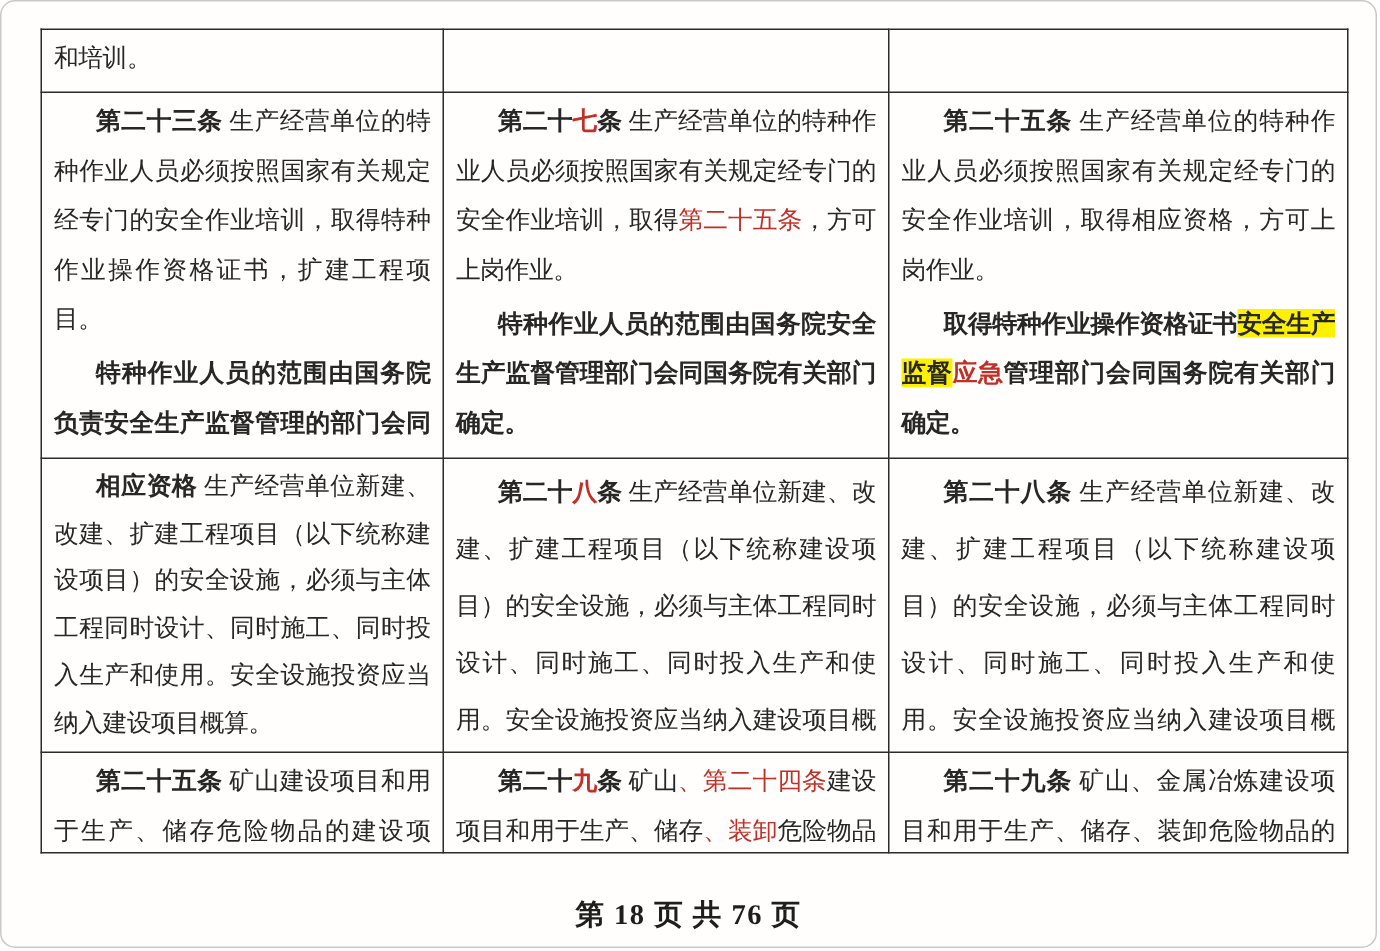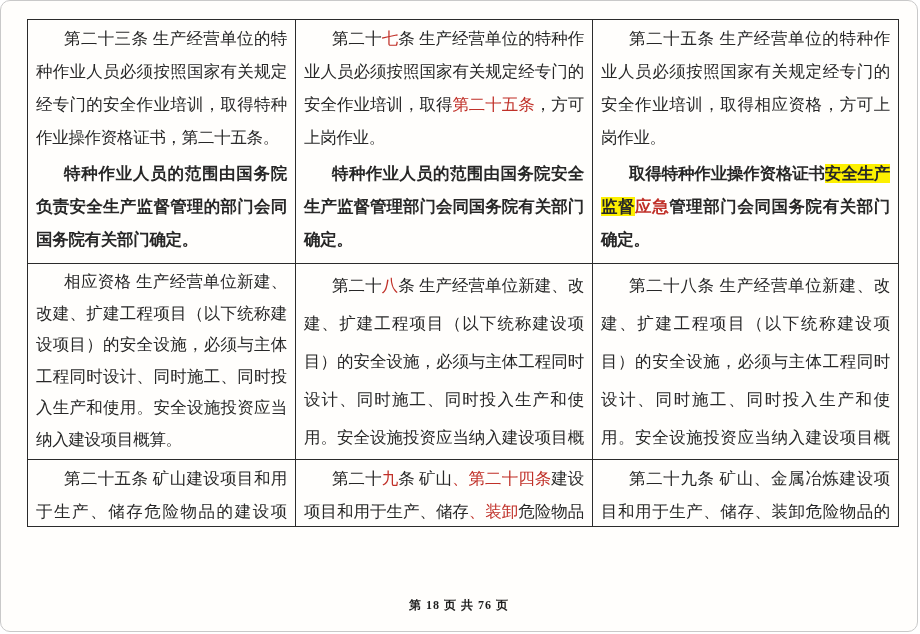--- a/index.html
+++ b/index.html
@@ -25,43 +25,56 @@
   }
   .r0 .cell{height:39px;}
   .r1 .cell{height:241px;}
   .r2 .cell{height:192px;}
   .r3 .cell{height:64px;}
   .r2 td:nth-child(1) .cell{line-height:31.5px;}
   .r2 td:nth-child(2) .cell,.r2 td:nth-child(3) .cell{line-height:38px;padding-top:3px;}
   .cell p{margin:0;text-indent:1.7em;}
   .cell p.noindent{text-indent:0;}
   .cell p + p{margin-top:3px;font-weight:bold;}
-  span.b{font-weight:normal;}
+  span.b{font-weight:bold;}
   span.r{color:var(--red);}
   span.h{background:var(--hl);}
   .footer{
     position:absolute;left:0;right:0;top:596px;text-align:center;
-    font-size:12px;font-weight:bold;letter-spacing:1px;color:#1e1e1e;
+    font-size:19px;font-weight:bold;letter-spacing:1px;color:#1e1e1e;
   }
 </style>
 </head>
 <body>
 
 <div class="page">
   <table class="law">
     <colgroup>
       <col style="width:268px">
       <col style="width:297px">
       <col style="width:306px">
     </colgroup>
     <tbody>
+        <tr class="r0">
+          <td>
+            <div class="cell">
+              <p class="noindent"><span>和培训。</span></p>
+            </div>
+          </td>
+          <td>
+            <div class="cell"></div>
+          </td>
+          <td>
+            <div class="cell"></div>
+          </td>
+        </tr>
         <tr class="r1">
           <td>
             <div class="cell">
-              <p><span class="b">第二十三条</span><span> 生产经营单位的特种作业人员必须按照国家有关规定经专门的安全作业培训，取得特种作业操作资格证书，第二十五条。</span></p>
+              <p><span class="b">第二十三条</span><span> 生产经营单位的特种作业人员必须按照国家有关规定经专门的安全作业培训，取得特种作业操作资格证书，扩建工程项目。</span></p>
               <p><span>特种作业人员的范围由国务院负责安全生产监督管理的部门会同国务院有关部门确定。</span></p>
             </div>
           </td>
           <td>
             <div class="cell">
               <p><span class="b">第二十</span><span class="b r">七</span><span class="b">条</span><span> 生产经营单位的特种作业人员必须按照国家有关规定经专门的安全作业培训，取得</span><span class="r">第二十五条</span><span>，方可上岗作业。</span></p>
               <p><span>特种作业人员的范围由国务院安全生产监督管理部门会同国务院有关部门确定。</span></p>
             </div>
           </td>
           <td>

